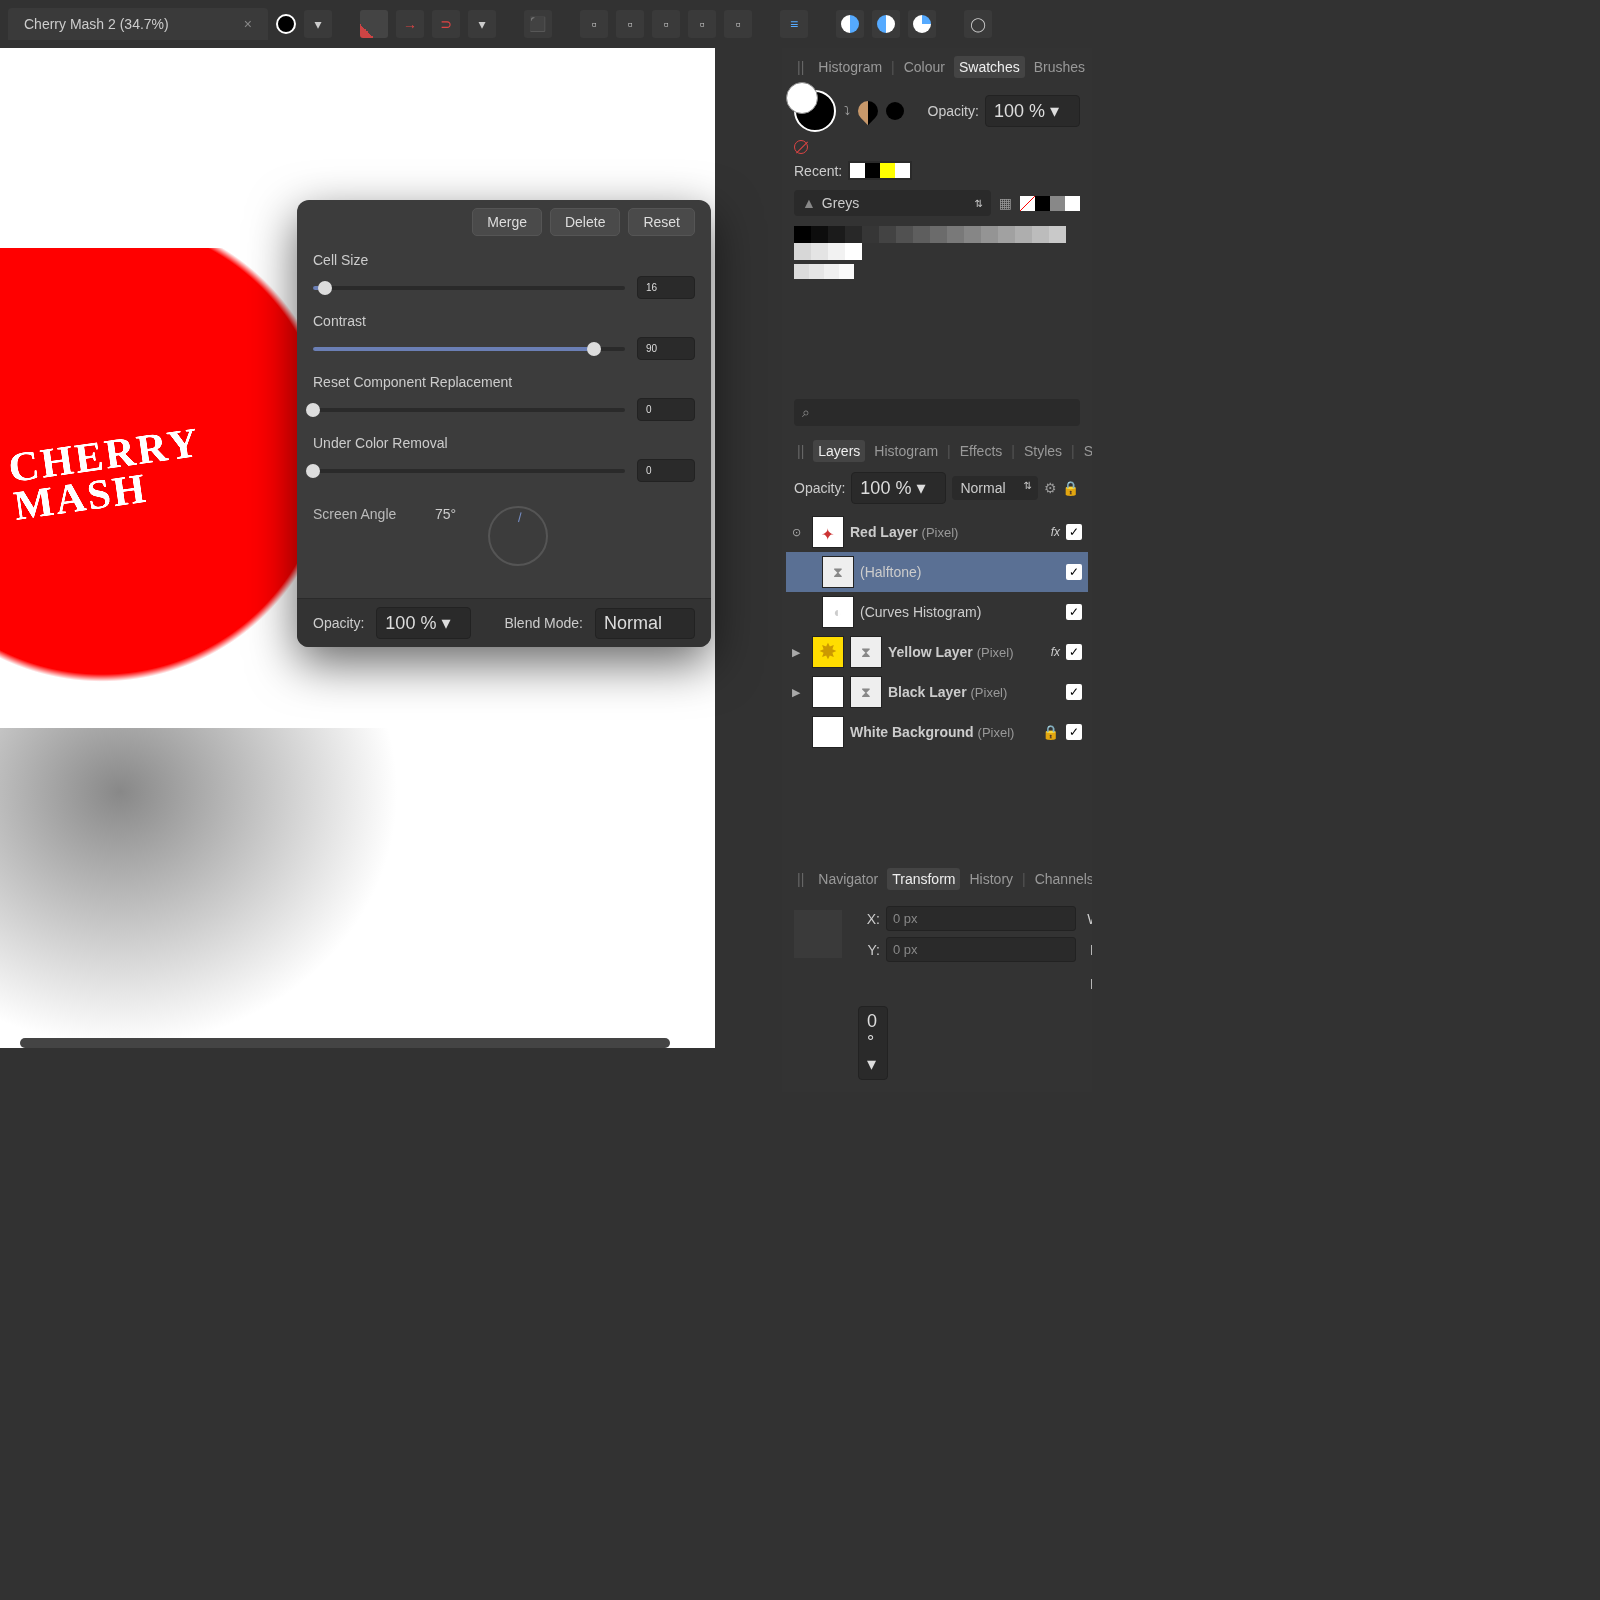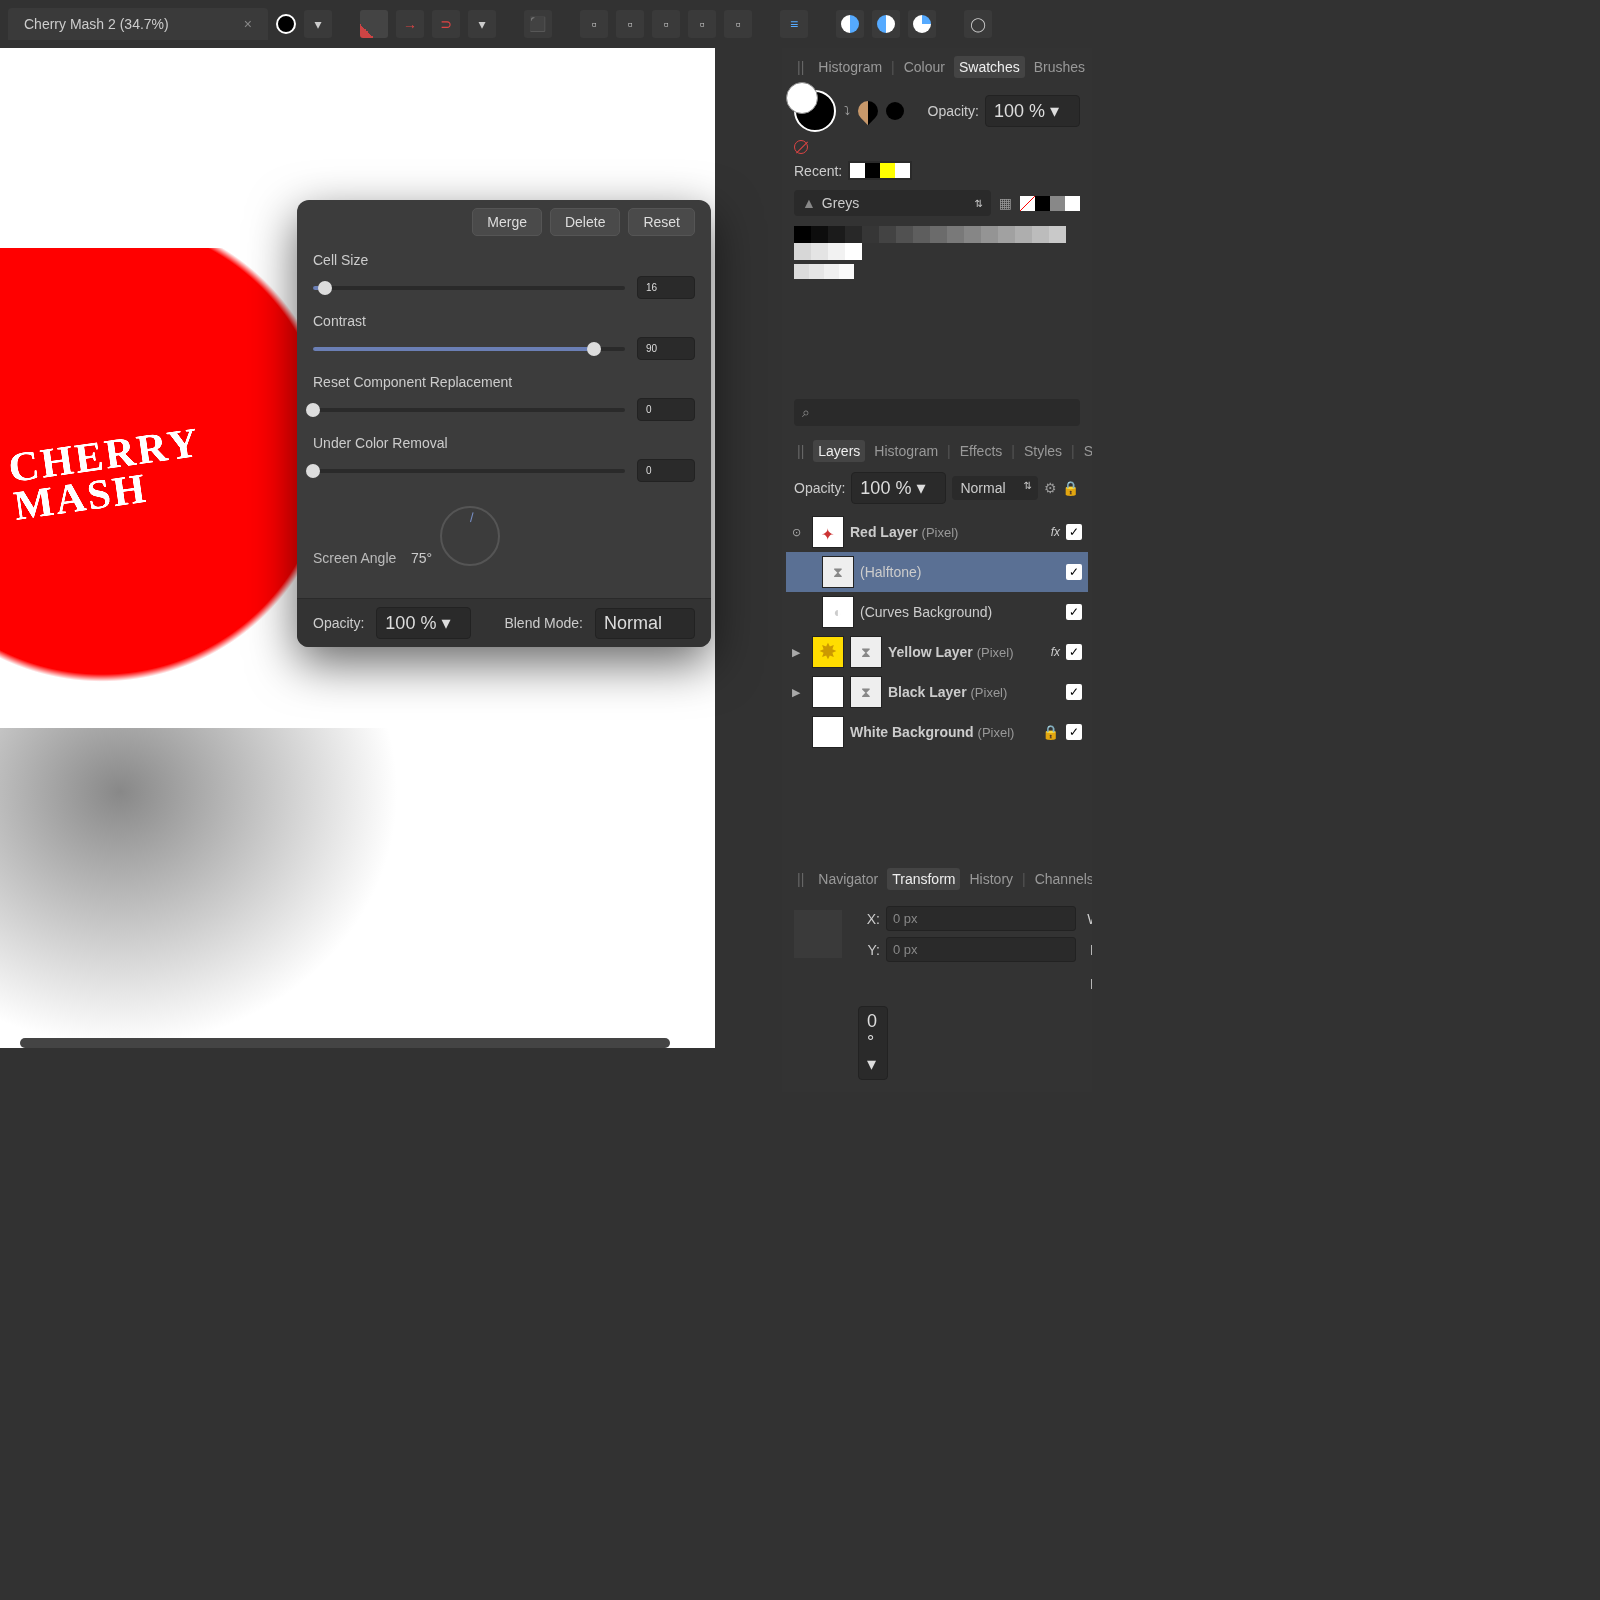--- a/index.html
+++ b/index.html
@@ -27,21 +27,21 @@
 .lbl{color:#bbb;font-size:14px;min-width:55px}
 .select{background:#2a2a2a;border:1px solid #222;color:#ddd;padding:5px 24px 5px 8px;border-radius:4px;font-size:14px;position:relative;flex:1}
 .select::after{content:"⇅";position:absolute;right:6px;top:5px;font-size:12px;color:#999}
 .slider-group{margin-bottom:14px}
 .slider-lbl{color:#ccc;font-size:14px;margin-bottom:8px;display:block}
 .slider-row{display:flex;align-items:center;gap:12px}
 .slider{flex:1;height:4px;background:#2a2a2a;border-radius:2px;position:relative}
 .slider-fill{height:100%;background:#6b7fb5;border-radius:2px;position:absolute}
 .slider-thumb{width:14px;height:14px;background:#ddd;border-radius:50%;position:absolute;top:-5px;transform:translateX(-50%)}
 .num-input{width:58px;background:#2a2a2a;border:1px solid #222;color:#ddd;padding:5px 8px;border-radius:4px;font-size:10px}
-.angle-row{display:flex;align-items:flex-end;gap:8px;margin:24px 0 16px}
+.angle-row{display:flex;align-items:flex-start;gap:32px;margin:24px 0 16px}
 .angle-dial{width:60px;height:60px;border:2px solid #555;border-radius:50%;position:relative}
 .angle-dial::after{content:"";position:absolute;top:4px;left:50%;width:1px;height:10px;background:#7890c8;transform-origin:bottom;transform:rotate(15deg)}
 .dlg-foot{background:#333;padding:8px 16px;display:flex;align-items:center;gap:12px;border-radius:0 0 12px 12px;border-top:1px solid #2a2a2a}
 .foot-select{background:#2a2a2a;border:1px solid #222;color:#ddd;padding:4px 20px 4px 8px;border-radius:4px;font-size:18px;position:relative}
 .right-panel{position:absolute;right:0;top:48px;width:310px;height:1044px;background:#333}
 .panel-tabs{display:flex;gap:4px;padding:8px 10px 4px;font-size:14px;align-items:center}
 .panel-tabs span{padding:3px 5px;color:#999;cursor:pointer}
 .panel-tabs .active{color:#eee;background:#444;border-radius:3px}
 .panel-tabs .sep{color:#555;padding:0}
 .swatch-top{padding:8px 12px;display:flex;align-items:center;gap:8px}
@@ -286,21 +286,21 @@
       <span class="layer-fx">fx</span>
       <span class="layer-chk">✓</span>
     </div>
     <div class="layer nested selected">
       <div class="layer-thumb" style="background:#eee;display:flex;align-items:center;justify-content:center;color:#888">⧗</div>
       <span class="layer-name">(Halftone)</span>
       <span class="layer-chk">✓</span>
     </div>
     <div class="layer nested">
       <div class="layer-thumb" style="background:#fff;display:flex;align-items:center;justify-content:center">◐</div>
-      <span class="layer-name">(Curves Background)</span>
+      <span class="layer-name">(Curves Histogram)</span>
       <span class="layer-chk">✓</span>
     </div>
     <div class="layer">
       <span class="layer-arrow">▶</span>
       <div class="layer-thumb" style="background:#ffdd00;display:flex;align-items:center;justify-content:center;color:#cc9900;font-size:22px">✸</div>
       <div class="layer-thumb" style="background:#eee;display:flex;align-items:center;justify-content:center;color:#888">⧗</div>
       <span class="layer-name"><b>Yellow Layer</b> <span class="layer-type">(Pixel)</span></span>
       <span class="layer-fx">fx</span>
       <span class="layer-chk">✓</span>
     </div>

